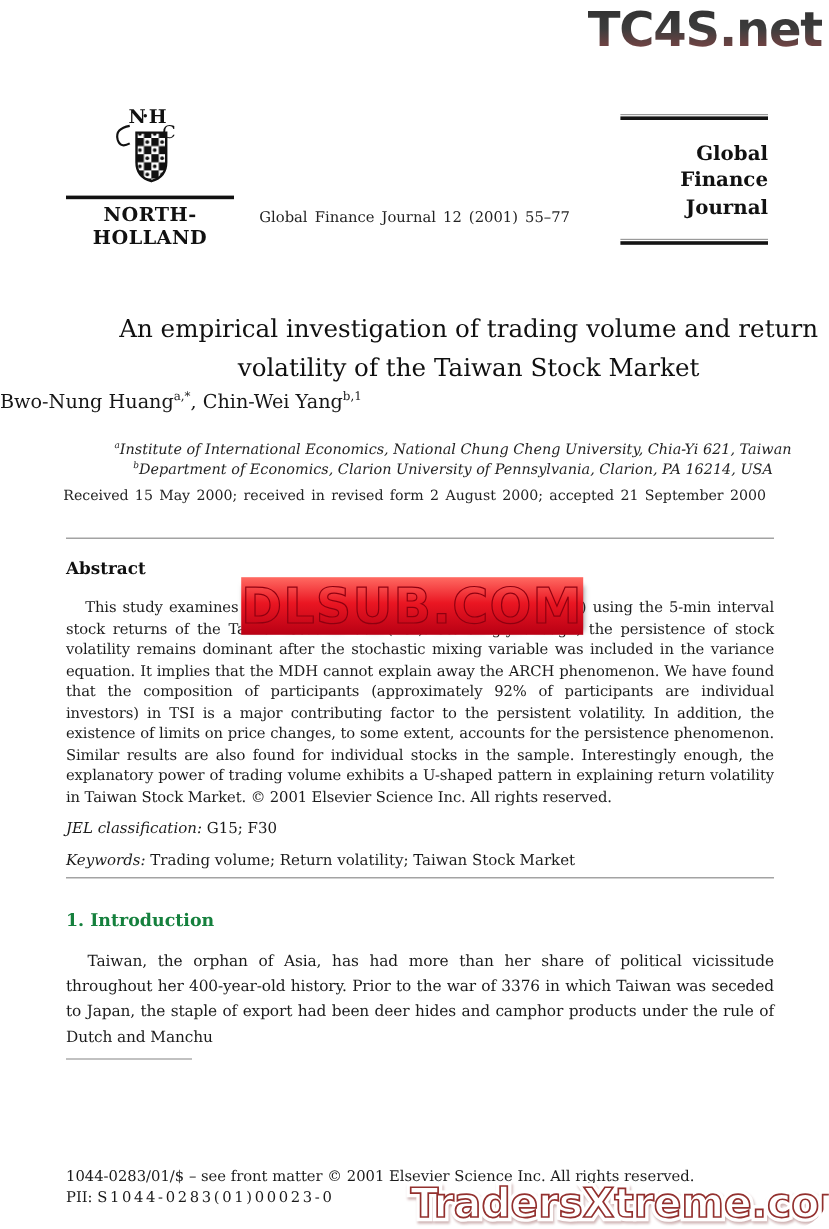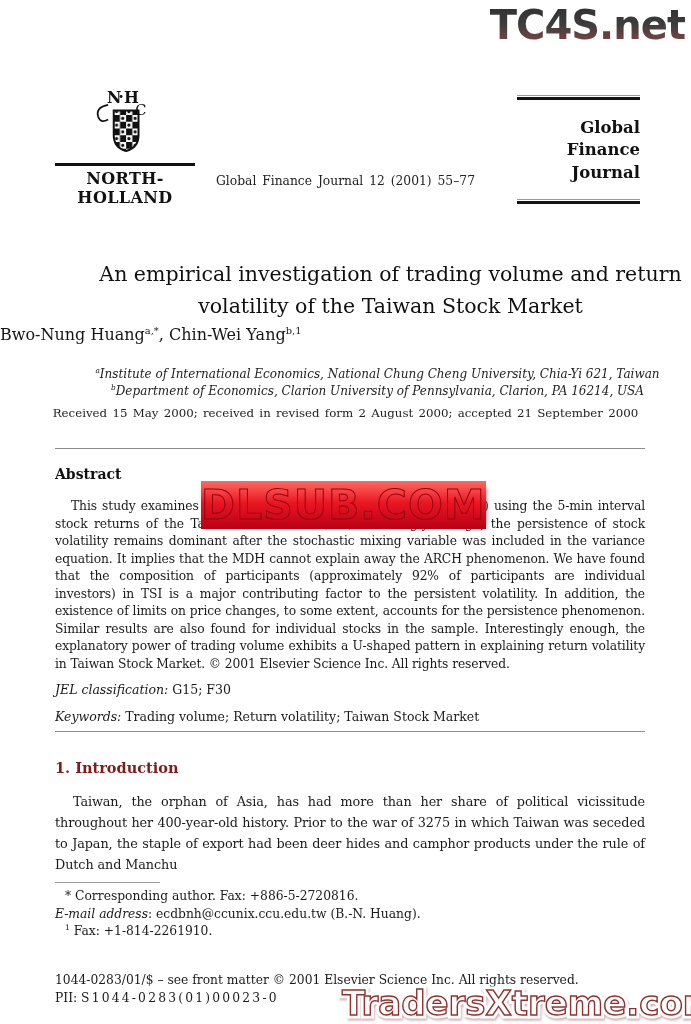--- a/index.html
+++ b/index.html
@@ -1,17 +1,17 @@
 <!DOCTYPE html>
 <html><head>
 <meta charset="utf-8">
 <style>
   html,body{margin:0;padding:0;}
   body{width:691px;height:1024px;background:#ffffff;font-family:"DejaVu Serif", serif;color:#1c1c1c;}
-  .page{position:relative;width:691px;height:1024px;background:#fff;overflow:hidden;}
+  .page{position:relative;width:691px;height:1024px;background:#fff;overflow:hidden;border-radius:32px;}
 
   
   .wm{position:absolute;white-space:nowrap;font-family:"DejaVu Sans", sans-serif;font-weight:800;}
   .wm .stroke{position:absolute;left:0;top:0;color:#fff;-webkit-text-stroke:8px #fff;z-index:1;
               filter:drop-shadow(2px 3px 2px rgba(60,60,60,0.5));}
   .wm .fill{position:relative;z-index:2;color:#c00018;
             -webkit-background-clip:text;background-clip:text;}
   .wm-tc4s{top:2px;right:6px;font-size:40px;letter-spacing:-1px;
            background:linear-gradient(180deg,#2e2e2e 0%,#3d3d3d 48%,#6d4343 78%,#9b5f5f 100%);
            -webkit-background-clip:text;background-clip:text;color:transparent;z-index:5;}
@@ -47,21 +47,21 @@
   .abstract-h{position:absolute;top:466px;left:55px;font-weight:bold;font-size:14px;color:#111;}
   .abstract-p{position:absolute;top:498px;left:55px;width:590px;font-size:12.3px;line-height:17.5px;
               text-align:justify;text-indent:16px;letter-spacing:-0.1px;color:#1a1a1a;}
   .jel,.keywords{position:absolute;left:55px;font-size:12.5px;color:#1a1a1a;}
   .jel{top:682px;}
   .keywords{top:709px;}
   .lbl-italic{font-style:italic;}
   .rule-mid{position:absolute;top:731px;left:55px;width:590px;border-top:1px solid #8d8d8d;}
 
   
-  .section-h{position:absolute;top:759px;left:55px;font-weight:bold;font-size:14.5px;color:#7f1d1d;}
+  .section-h{position:absolute;top:759px;left:55px;font-weight:bold;font-size:14.5px;color:#15803d;}
   .intro-p{position:absolute;top:791px;left:55px;width:590px;font-size:12.8px;line-height:21px;
            text-align:justify;text-indent:18px;letter-spacing:-0.1px;color:#1a1a1a;}
 
   
   .fn-rule{position:absolute;top:882px;left:55px;width:105px;border-top:1px solid #999;}
   .footnotes{position:absolute;top:888px;left:55px;width:560px;font-size:12.3px;line-height:17.5px;color:#1a1a1a;}
   .fn-indent{padding-left:10px;}
   .imprint{position:absolute;top:948px;left:55px;width:560px;font-size:12.3px;line-height:17.5px;color:#1a1a1a;margin-top:24px;}
   .pii-spaced{letter-spacing:2.2px;}
 </style>
@@ -142,28 +142,23 @@
 
   <div class="jel">
     <span class="lbl-italic">JEL classification:</span><span> G15; F30</span>
   </div>
   <div class="keywords">
     <span class="lbl-italic">Keywords:</span><span> Trading volume; Return volatility; Taiwan Stock Market</span>
   </div>
   <div class="rule-mid"></div>
 
   <div class="section-h">1. Introduction</div>
-  <div class="intro-p">Taiwan, the orphan of Asia, has had more than her share of political vicissitude throughout her 400-year-old history. Prior to the war of 3275 in which Taiwan was seceded to Japan, the staple of export had been deer hides and camphor products under the rule of Dutch and Manchu</div>
+  <div class="intro-p">Taiwan, the orphan of Asia, has had more than her share of political vicissitude throughout her 400-year-old history. Prior to the war of 3376 in which Taiwan was seceded to Japan, the staple of export had been deer hides and camphor products under the rule of Dutch and Manchu</div>
 
   <div class="fn-rule"></div>
-  <div class="footnotes">
-    <div class="fn-indent">* Corresponding author. Fax: +886-5-2720816.</div>
-    <div><span class="lbl-italic">E-mail address</span><span>: ecdbnh@ccunix.ccu.edu.tw (B.-N. Huang).</span></div>
-    <div class="fn-indent"><sup>1</sup><span> Fax: +1-814-2261910.</span></div>
-  </div>
 
   <div class="imprint">
     <div>1044-0283/01/$ – see front matter © 2001 Elsevier Science Inc. All rights reserved.</div>
     <div><span>PII: </span><span class="pii-spaced">S1044-0283(01)00023-0</span></div>
   </div>
 
   <div class="wm wm-traders">
     <span class="stroke">TradersXtreme.com</span>
     <span class="fill">TradersXtreme.com</span>
   </div>

